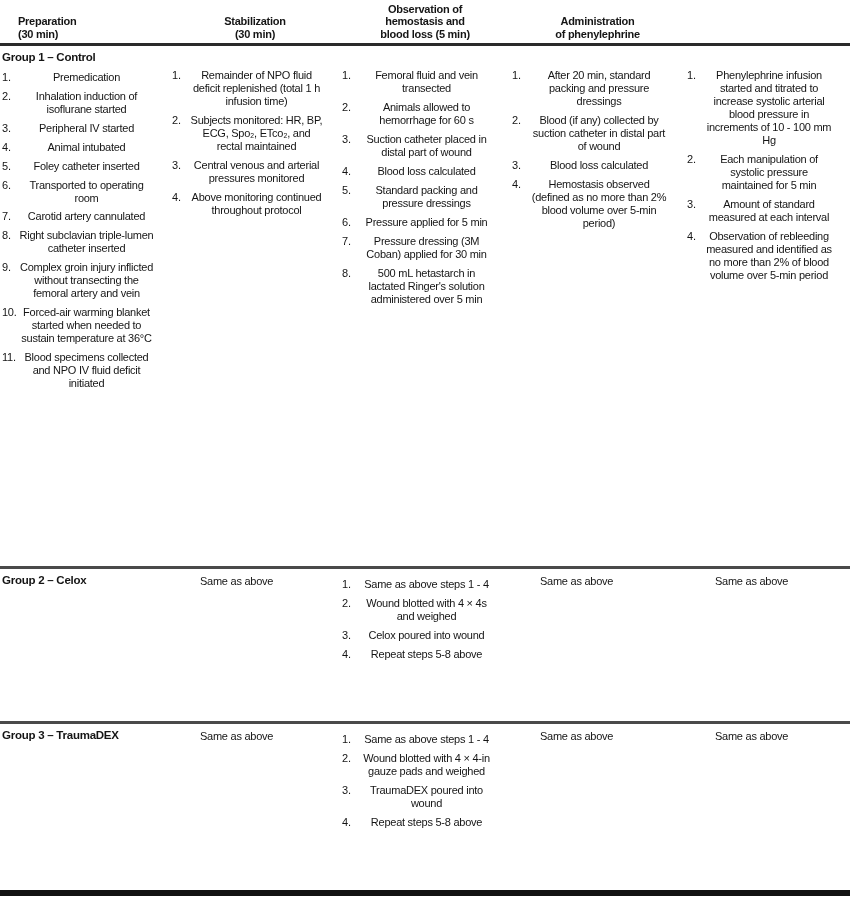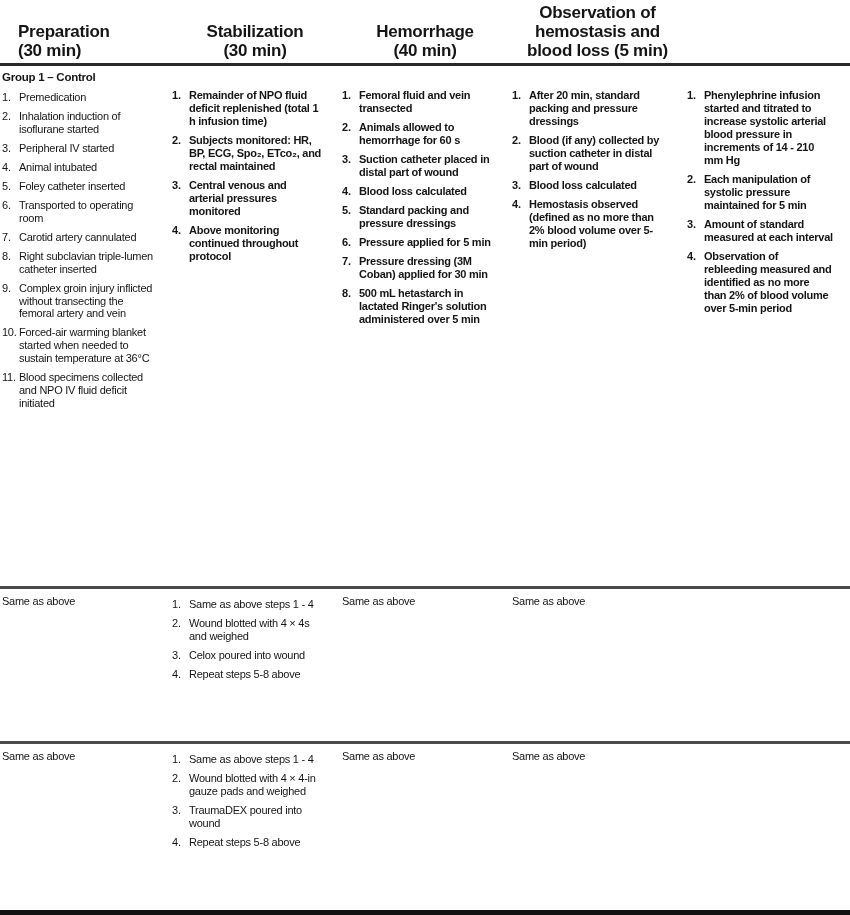--- a/index.html
+++ b/index.html
@@ -17,21 +17,21 @@
   }
   .header-row{
     align-items:end;
     border-bottom:3px solid #2a2a2a;
     padding:3px 0 3px 0;
     min-height:44px;
     box-sizing:border-box;
   }
   .hcell{
     font-weight:bold;
-    font-size:17px;
+    font-size:11px;
     line-height:1.12;
     text-align:center;
     white-space:pre-line;
     padding:0 6px;
     box-sizing:border-box;
   }
   .hcell.c1{text-align:left;padding-left:2px;margin-left:16px;}
   .group-row{
     border-bottom:3px solid #4a4a4a;
     padding:3px 0 20px 0;
@@ -46,24 +46,24 @@
     box-sizing:border-box;
     font-size:11px;
     line-height:1.18;
   }
   .group-label{
     font-weight:bold;
     font-size:11.5px;
     line-height:1.2;
     padding-top:2px;
   }
-  .group1 .cell.offset{padding-top:14px;font-weight:bold;}
-  .plain-text{padding-top:3px;}
+  .group1 .cell.offset{padding-top:14px;}
+  .plain-text{padding-top:3px;margin-left:28px;}
   ol.steps{
-    margin:0;padding:0;list-style:none;counter-reset:step;
+    margin:0;padding:0;list-style:none;counter-reset:step;text-align:center;
   }
   ol.steps li{
     counter-increment:step;
     position:relative;
     padding-left:17px;
     margin-top:6px;
   }
   ol.steps li::before{
     content:counter(step) ".";
     position:absolute;
@@ -73,25 +73,25 @@
 </head>
 <body>
 
 <div class="table">
 
   <div class="grid header-row">
     <div class="hcell c1">Preparation
 (30 min)</div>
     <div class="hcell">Stabilization
 (30 min)</div>
-    <div class="hcell">Hemorrhage
-(40 min)</div>
     <div class="hcell">Observation of
 hemostasis and
 blood loss (5 min)</div>
+    <div class="hcell">Administration
+of phenylephrine</div>
   </div>
 
   <div class="grid group-row group1">
     <div class="cell">
       <div class="group-label">Group 1 – Control</div>
       <ol class="steps">
           <li>Premedication</li>
           <li>Inhalation induction of isoflurane started</li>
           <li>Peripheral IV started</li>
           <li>Animal intubated</li>
@@ -127,49 +127,55 @@
     <div class="cell offset">
       <ol class="steps">
           <li>After 20 min, standard packing and pressure dressings</li>
           <li>Blood (if any) collected by suction catheter in distal part of wound</li>
           <li>Blood loss calculated</li>
           <li>Hemostasis observed (defined as no more than 2% blood volume over 5-min period)</li>
         </ol>
     </div>
     <div class="cell offset">
       <ol class="steps">
-          <li>Phenylephrine infusion started and titrated to increase systolic arterial blood pressure in increments of 14 - 210 mm Hg</li>
+          <li>Phenylephrine infusion started and titrated to increase systolic arterial blood pressure in increments of 10 - 100 mm Hg</li>
           <li>Each manipulation of systolic pressure maintained for 5 min</li>
           <li>Amount of standard measured at each interval</li>
           <li>Observation of rebleeding measured and identified as no more than 2% of blood volume over 5-min period</li>
         </ol>
     </div>
   </div>
 
   <div class="grid group-row group2">
+    <div class="cell">
+      <div class="group-label">Group 2 – Celox</div>
+    </div>
     <div class="cell">
       <div class="plain-text">Same as above</div>
     </div>
     <div class="cell">
       <ol class="steps">
           <li>Same as above steps 1 - 4</li>
           <li>Wound blotted with 4 × 4s and weighed</li>
           <li>Celox poured into wound</li>
           <li>Repeat steps 5-8 above</li>
         </ol>
     </div>
     <div class="cell">
       <div class="plain-text">Same as above</div>
     </div>
     <div class="cell">
       <div class="plain-text">Same as above</div>
     </div>
   </div>
 
   <div class="grid group-row group3">
+    <div class="cell">
+      <div class="group-label">Group 3 – TraumaDEX</div>
+    </div>
     <div class="cell">
       <div class="plain-text">Same as above</div>
     </div>
     <div class="cell">
       <ol class="steps">
           <li>Same as above steps 1 - 4</li>
           <li>Wound blotted with 4 × 4-in gauze pads and weighed</li>
           <li>TraumaDEX poured into wound</li>
           <li>Repeat steps 5-8 above</li>
         </ol>

